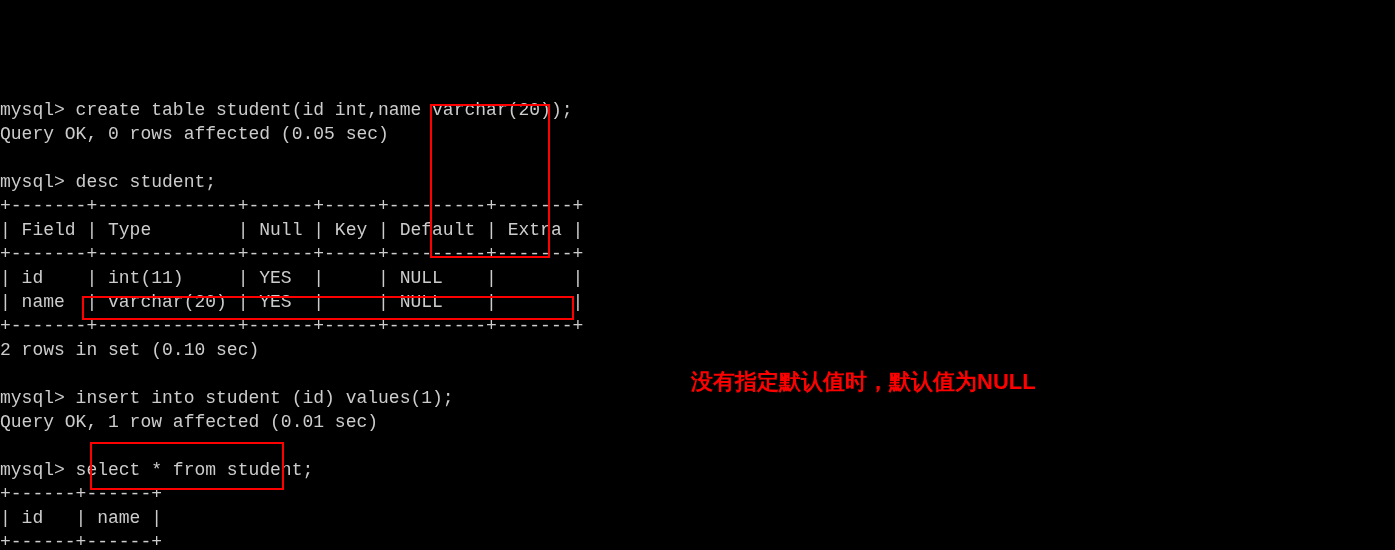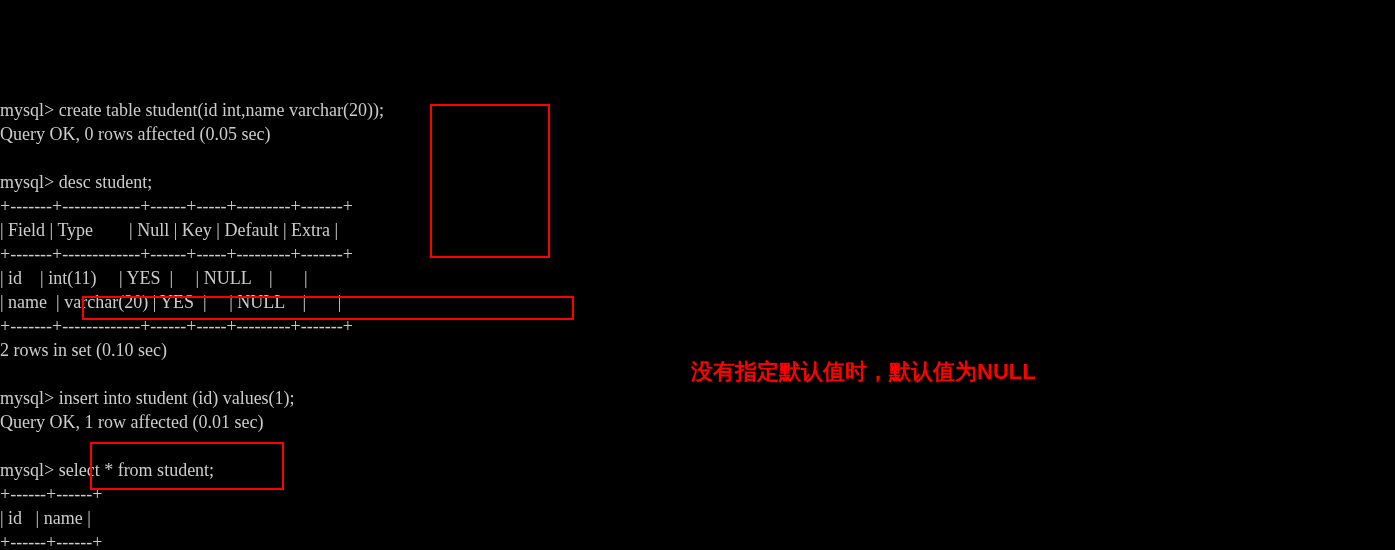--- a/index.html
+++ b/index.html
@@ -8,41 +8,41 @@
     color: #ccc;
     font-family: "Consolas", "Courier New", monospace;
     font-size: 18px;
     line-height: 24px;
     width: 1395px;
     height: 550px;
     position: relative;
     white-space: pre;
     padding-top: 2px;
   }
-  .line { white-space: pre; font-family: Liberation Serif, serif; }
+  .line { white-space: pre; }
   .annotation {
     position: absolute;
     color: #ff0000;
     font-family: "Microsoft YaHei", sans-serif;
     font-size: 22px;
     font-weight: bold;
   }
   .redbox {
     position: absolute;
     border: 2px solid #ff0000;
     pointer-events: none;
   }
 </style>
 </head>
 <body>
 
 
 
 <div id="term"><div class="line">mysql&gt; create table student(id int,name varchar(20));</div><div class="line">Query OK, 0 rows affected (0.05 sec)</div><div class="line">&nbsp;</div><div class="line">mysql&gt; desc student;</div><div class="line">+-------+-------------+------+-----+---------+-------+</div><div class="line">| Field | Type        | Null | Key | Default | Extra |</div><div class="line">+-------+-------------+------+-----+---------+-------+</div><div class="line">| id    | int(11)     | YES  |     | NULL    |       |</div><div class="line">| name  | varchar(20) | YES  |     | NULL    |       |</div><div class="line">+-------+-------------+------+-----+---------+-------+</div><div class="line">2 rows in set (0.10 sec)</div><div class="line">&nbsp;</div><div class="line">mysql&gt; insert into student (id) values(1);</div><div class="line">Query OK, 1 row affected (0.01 sec)</div><div class="line">&nbsp;</div><div class="line">mysql&gt; select * from student;</div><div class="line">+------+------+</div><div class="line">| id   | name |</div><div class="line">+------+------+</div></div>
 
-<div class="annotation" style="left:691px; top:360px;">没有指定默认值时，默认值为NULL</div>
+<div class="annotation" style="left:691px; top:370px;">没有指定默认值时，默认值为NULL</div>
 
 <div class="redbox" style="left:430px; top:104px; width:120px; height:154px;"></div>
 <div class="redbox" style="left:82px; top:296px; width:492px; height:24px;"></div>
 <div class="redbox" style="left:90px; top:442px; width:194px; height:48px;"></div>
 
 
 
 
 </body></html>

